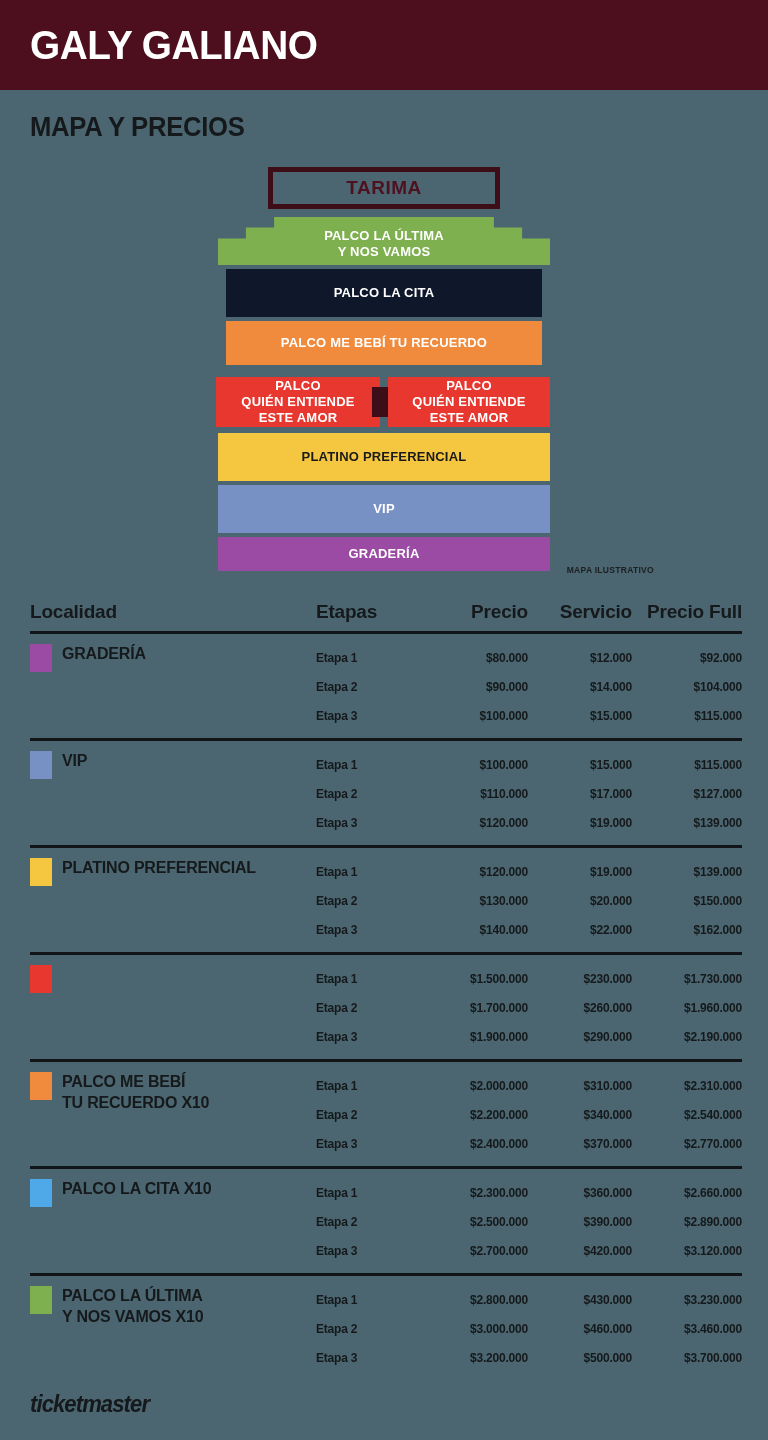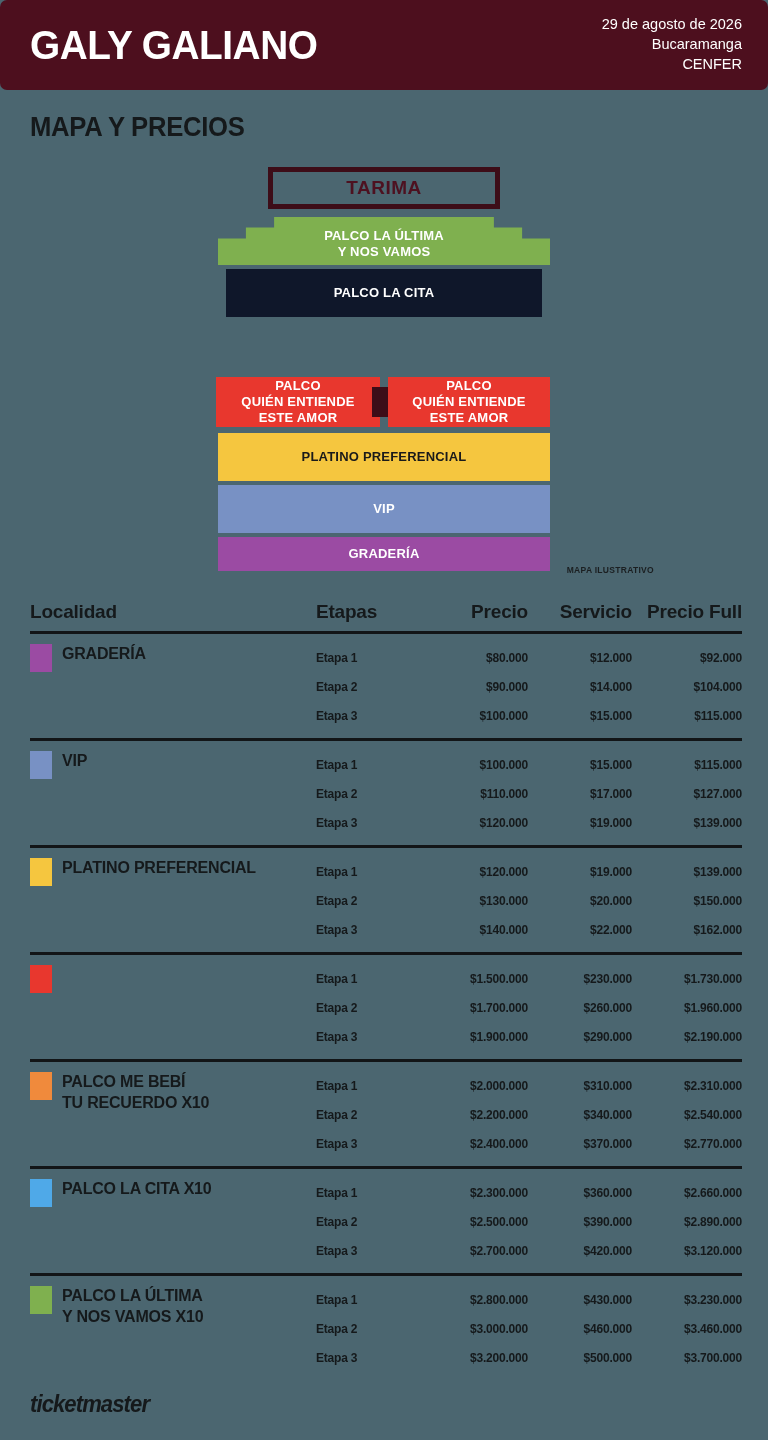--- a/index.html
+++ b/index.html
@@ -11,21 +11,20 @@
   }
 
   
   .header {
     background:#4d0f1e;
     height:90px;
     display:flex;
     align-items:center;
     justify-content:space-between;
     padding:0 26px 0 30px;
-    border-radius:7px;
   }
   .artist-title {
     color:#ffffff;
     font-size:40px;
     font-weight:bold;
     letter-spacing:-0.5px;
     line-height:1;
     transform:scaleX(0.97);
     transform-origin:left center;
   }
@@ -185,25 +184,20 @@
     transform:scaleX(0.92);
     transform-origin:left center;
     display:inline-block;
   }
 </style>
 </head>
 <body>
 
 <div class="header">
   <div class="artist-title">GALY GALIANO</div>
-  <div class="event-meta">
-    <div>29 de agosto de 2026</div>
-    <div>Bucaramanga</div>
-    <div>CENFER</div>
-  </div>
 </div>
 
 <div class="section-title">MAPA Y PRECIOS</div>
 
 <div class="map">
 
   <div class="tarima">
     <span>TARIMA</span>
   </div>
 
@@ -211,20 +205,23 @@
     <div class="lbl">
       <div>PALCO LA ÚLTIMA</div>
       <div>Y NOS VAMOS</div>
     </div>
   </div>
 
   <div class="blk zone-blue" style="background: #0f172a;">
     <span>PALCO LA CITA</span>
   </div>
 
+  <div class="blk zone-orange" style="background: rgb(240, 138, 60);">
+    <span>PALCO ME BEBÍ TU RECUERDO</span>
+  </div>
 
   <div class="blk zone-red-left" style="background: rgb(232, 55, 46);">
     <div>
       <div>PALCO</div>
       <div>QUIÉN ENTIENDE</div>
       <div>ESTE AMOR</div>
     </div>
   </div>
 
   <div class="red-divider"></div>

